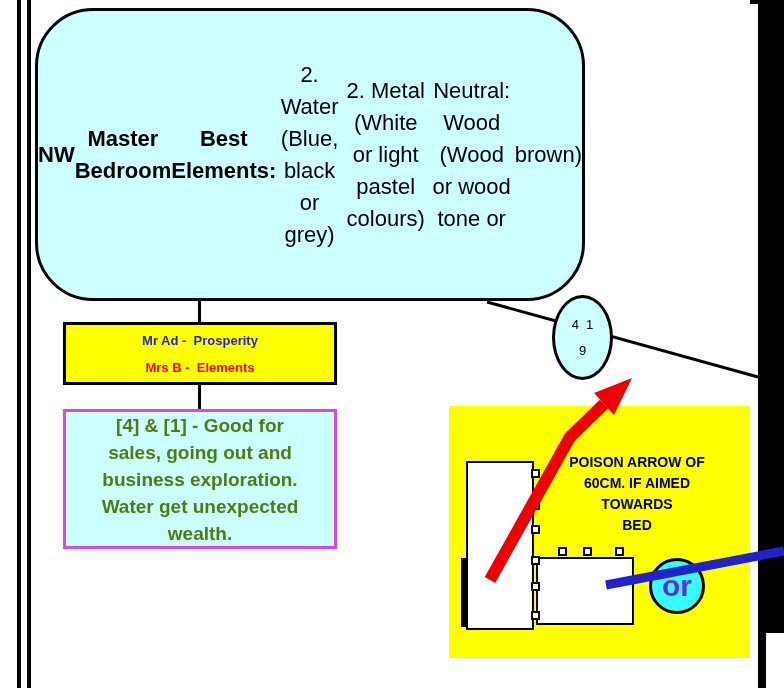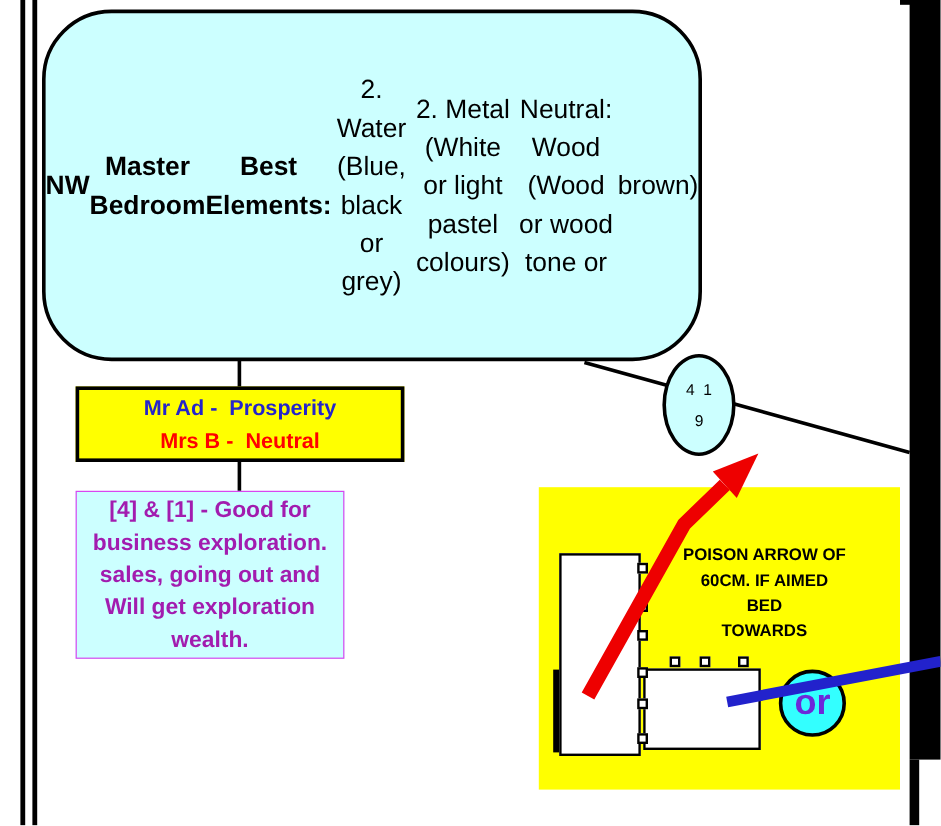--- a/index.html
+++ b/index.html
@@ -27,30 +27,30 @@
   .main-box .t { font-weight:bold; }
 
   .connector { width:3px; background:#000; }
   .conn1 { left:198px; top:299px; height:25px; }
   .conn2 { left:198px; top:383px; height:28px; }
 
   .owner-box {
     left:63px; top:322px; width:274px; height:63px; box-sizing:border-box;
     background:#FFFF00; border:3px solid #000;
     display:flex; flex-direction:column; align-items:center; justify-content:center;
-    font-weight:bold; font-size:18px; line-height:27px; white-space:pre; text-align:center;
+    font-weight:bold; font-size:13px; line-height:27px; white-space:pre; text-align:center;
   }
   .owner-box .l1 { color:#2424CC; }
   .owner-box .l2 { color:#FF0000; }
 
   .info-box {
-    left:63px; top:409px; width:224px; height:140px; box-sizing:border-box;
-    background:#CCFFFF; border:1px solid #d946ef;
+    left:63px; top:409px; width:274px; height:140px; box-sizing:border-box;
+    background:#CCFFFF; border:3px solid #d946ef;
     display:flex; flex-direction:column; align-items:center; justify-content:center;
-    font-weight:bold; font-size:19px; line-height:27px; color:#a21caf; text-align:center;
+    font-weight:bold; font-size:19px; line-height:27px; color:#4d7c0f; text-align:center;
   }
 
   .star-ellipse {
     left:552px; top:295px; width:61px; height:85px; box-sizing:border-box;
     background:#CCFFFF; border:3px solid #000; border-radius:50%;
     display:flex; flex-direction:column; align-items:center; justify-content:center;
     font-size:13px; line-height:26px; color:#000; white-space:pre; text-align:center;
   }
 
   .yellow-region { left:449px; top:406px; width:301px; height:252px; background:#FFFF00; }
@@ -103,28 +103,28 @@
     <div>2. Metal (White or light pastel colours)</div>
     <div>Neutral: Wood (Wood or wood tone or</div>
     <div>brown)</div>
   </div>
 
   <div class="abs connector conn1"></div>
   <div class="abs connector conn2"></div>
 
   <div class="abs owner-box">
     <div class="l1">Mr Ad -  Prosperity</div>
-    <div class="l2">Mrs B -  Neutral</div>
+    <div class="l2">Mrs B -  Elements</div>
   </div>
 
   <div class="abs info-box">
     <div>[4] &amp; [1] - Good for</div>
+    <div>sales, going out and</div>
     <div>business exploration.</div>
-    <div>sales, going out and</div>
-    <div>Will get exploration</div>
+    <div>Water get unexpected</div>
     <div>wealth.</div>
   </div>
 
   <div class="abs star-ellipse">
     <div>4  1</div>
     <div>9</div>
   </div>
 
   <div class="abs shadow-strip"></div>
   <div class="abs cabinet cabinet-tall"></div>
@@ -140,22 +140,22 @@
   <div class="knob" style="left:615px; top:547px;"></div>
 
   <svg class="overlay">
     <polyline points="490,580 570,437 604,404" fill="none" stroke="#EE0000" stroke-width="12" stroke-linejoin="round"></polyline>
     <polygon points="632,378 614,415 594,393" fill="#EE0000"></polygon>
   </svg>
 
   <div class="abs poison">
     <div>POISON ARROW OF</div>
     <div>60CM. IF AIMED</div>
+    <div>TOWARDS</div>
     <div>BED</div>
-    <div>TOWARDS</div>
   </div>
 
   <div class="abs or-circle"></div>
   <svg class="overlay">
     <line x1="606" y1="585" x2="784" y2="551" stroke="#2222CC" stroke-width="9"></line>
   </svg>
   <div class="abs or-label">or</div>
 
 </div>
 

